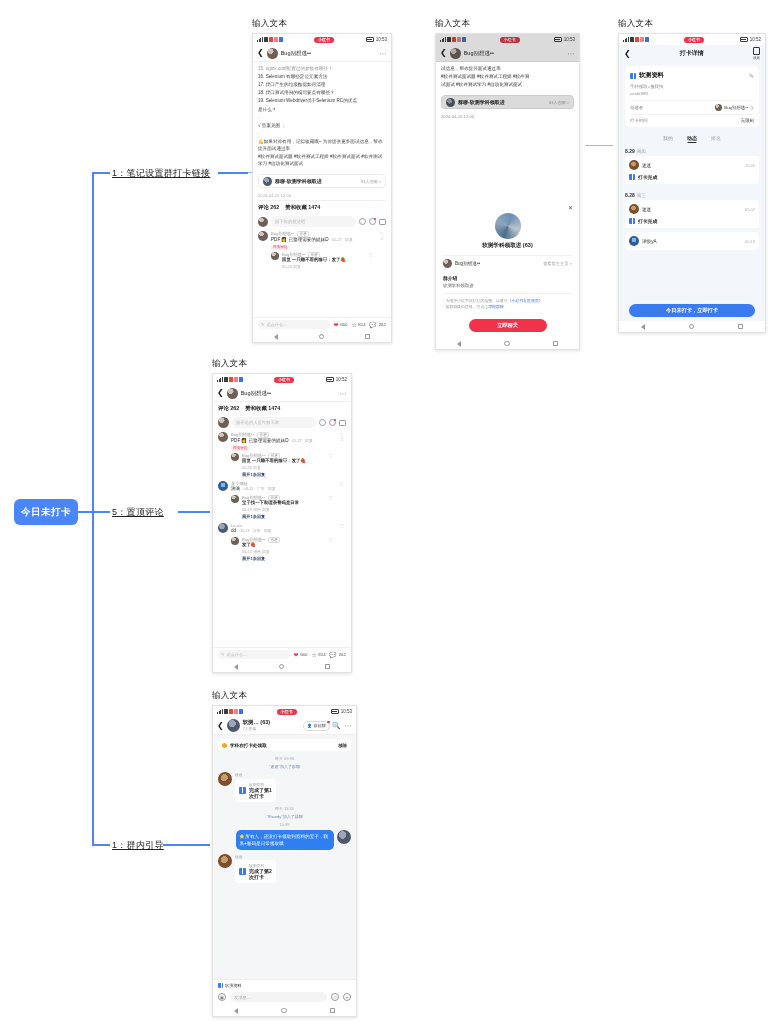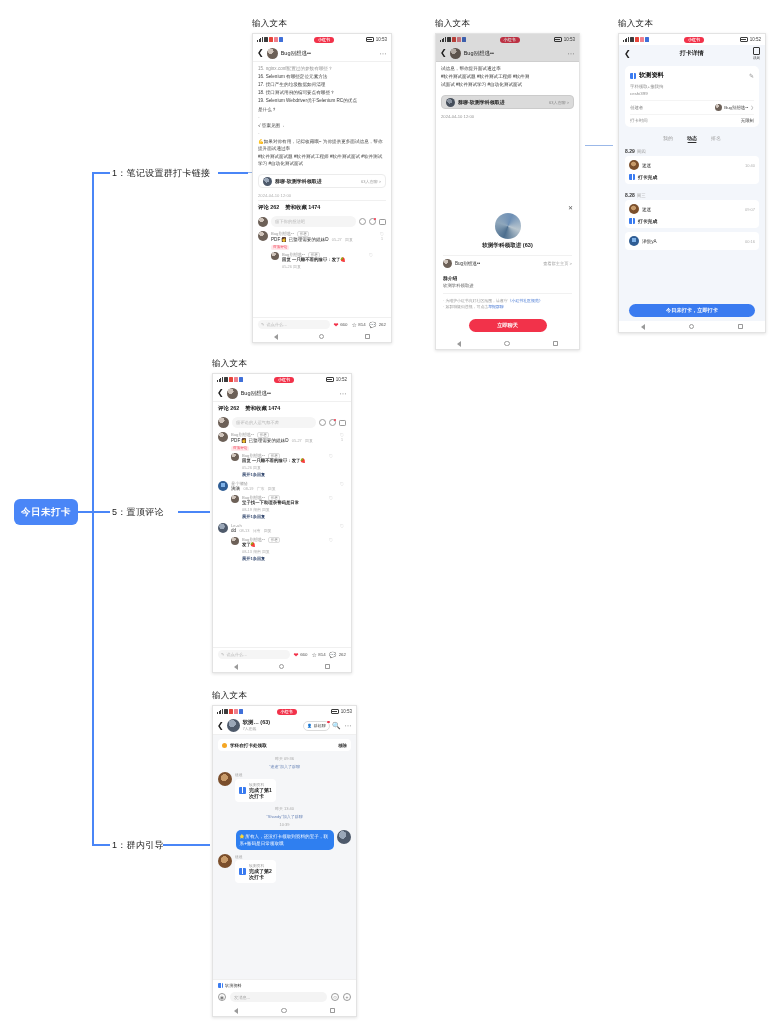--- a/index.html
+++ b/index.html
@@ -18,20 +18,21 @@
     background: #4a86f7; border-radius: 6px;
     color: #fff; font-size: 9.5px; font-weight: bold;
     display: flex; align-items: center; justify-content: center;
     letter-spacing: .5px;
   }
   .trunk { position: absolute; left: 92px; top: 172px; width: 1.5px; height: 672px; background: #4a86f7; }
   .stub  { position: absolute; height: 1.5px; background: #4a86f7; }
   .branch-label {
     position: absolute; font-size: 9px; color: #222; white-space: nowrap;
     letter-spacing: .3px;
+    text-decoration: underline;
   }
   .lead { position: absolute; height: 1px; background: #9bb8e8; }
 
   
   .shot { position: absolute; }
   .shot-caption { font-size: 8.5px; color: #222; margin-bottom: 3px; letter-spacing: .3px; }
   .phone {
     background: #fff; border: 1px solid #e3e3e3; overflow: hidden; position: relative;
     font-size: 5px; color: #222;
   }

